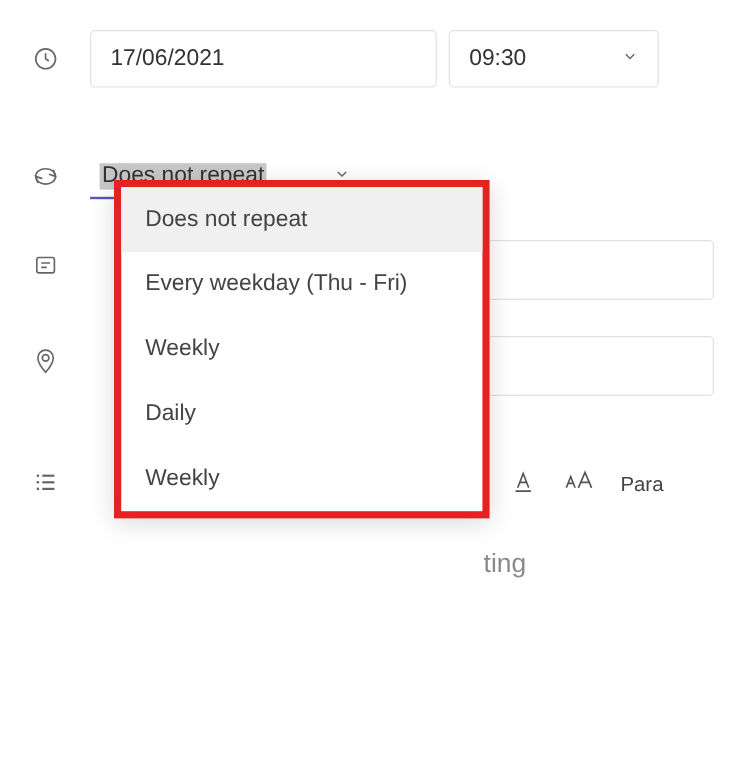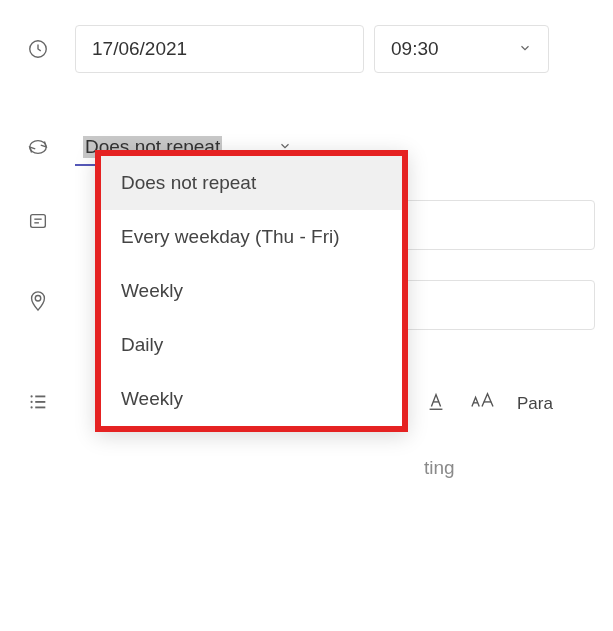--- a/index.html
+++ b/index.html
@@ -84,22 +84,22 @@
       padding: 16px 20px;
       font-size: 19px;
       color: #444;
       cursor: pointer;
     }
     .dropdown-item.selected {
       background: #f0f0f0;
     }
     .behind-text {
       position: absolute;
-      left: 424px;
-      font-size: 19px;
+      left: 403px;
+      font-size: 22px;
       color: #8a8a8a;
       z-index: 1;
     }
     .channel-box {
       position: absolute;
       left: 95px;
       top: 200px;
       width: 500px;
       height: 50px;
       border: 1px solid #e1e1e1;

